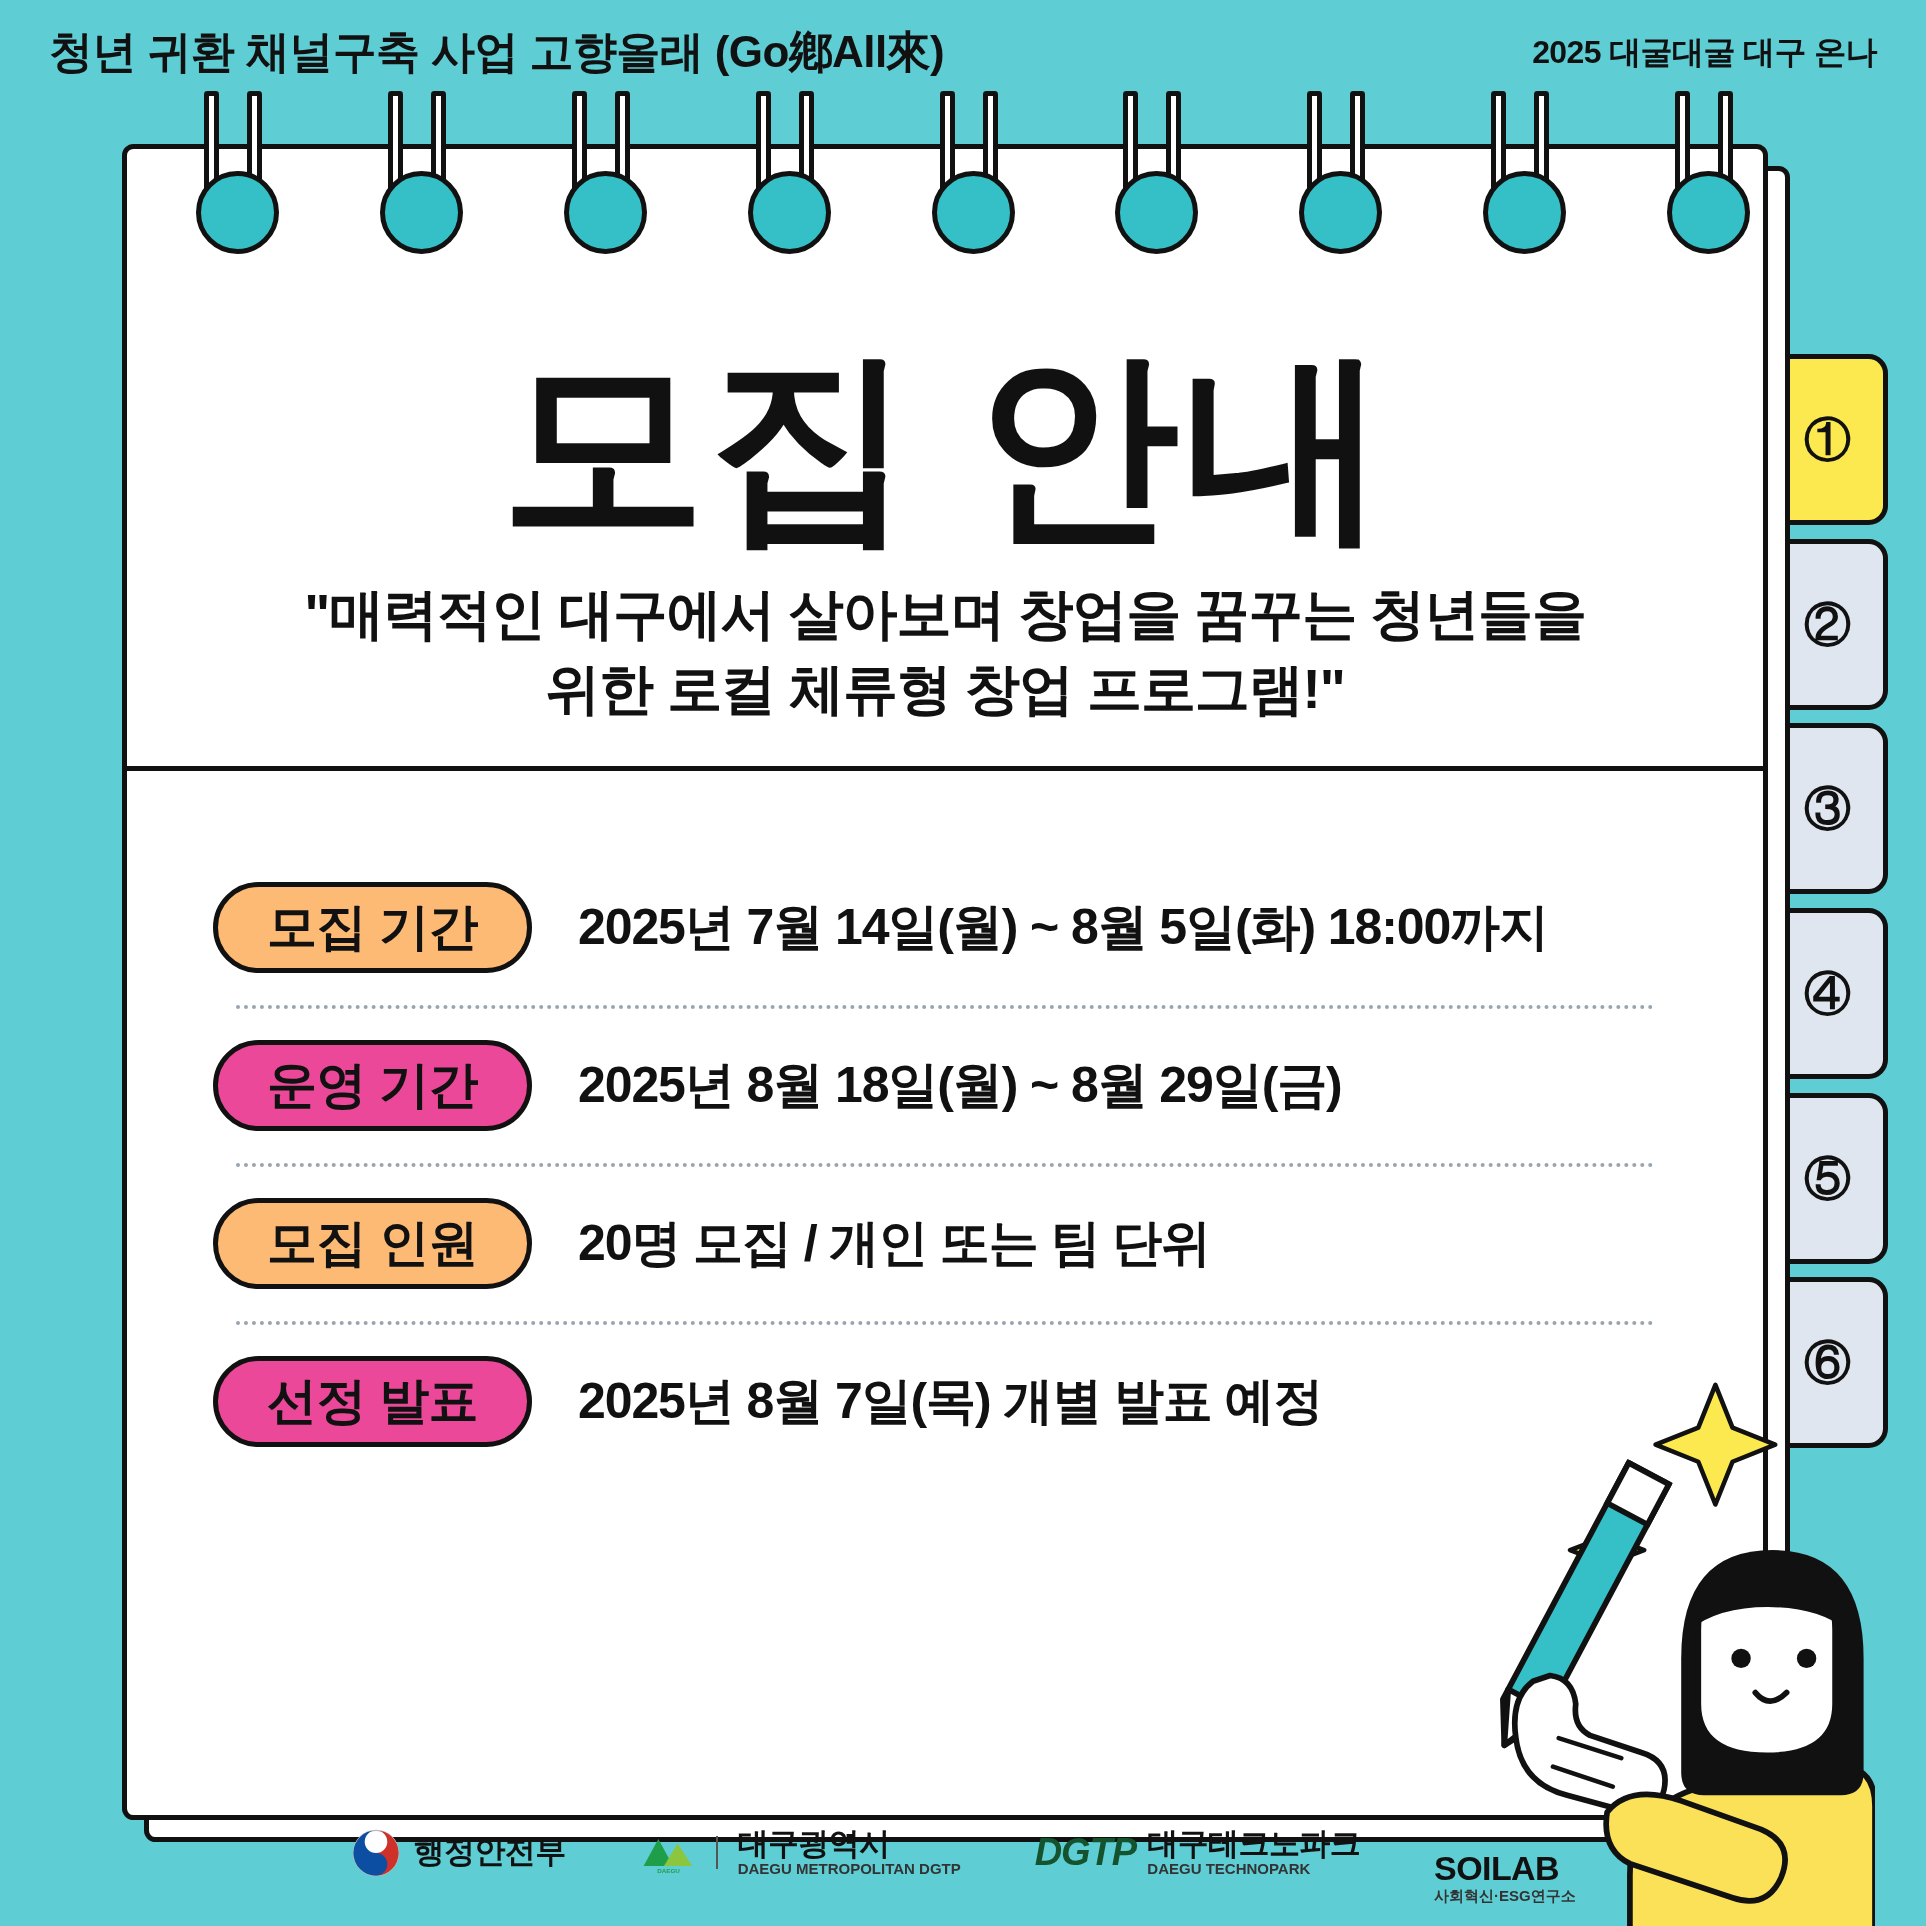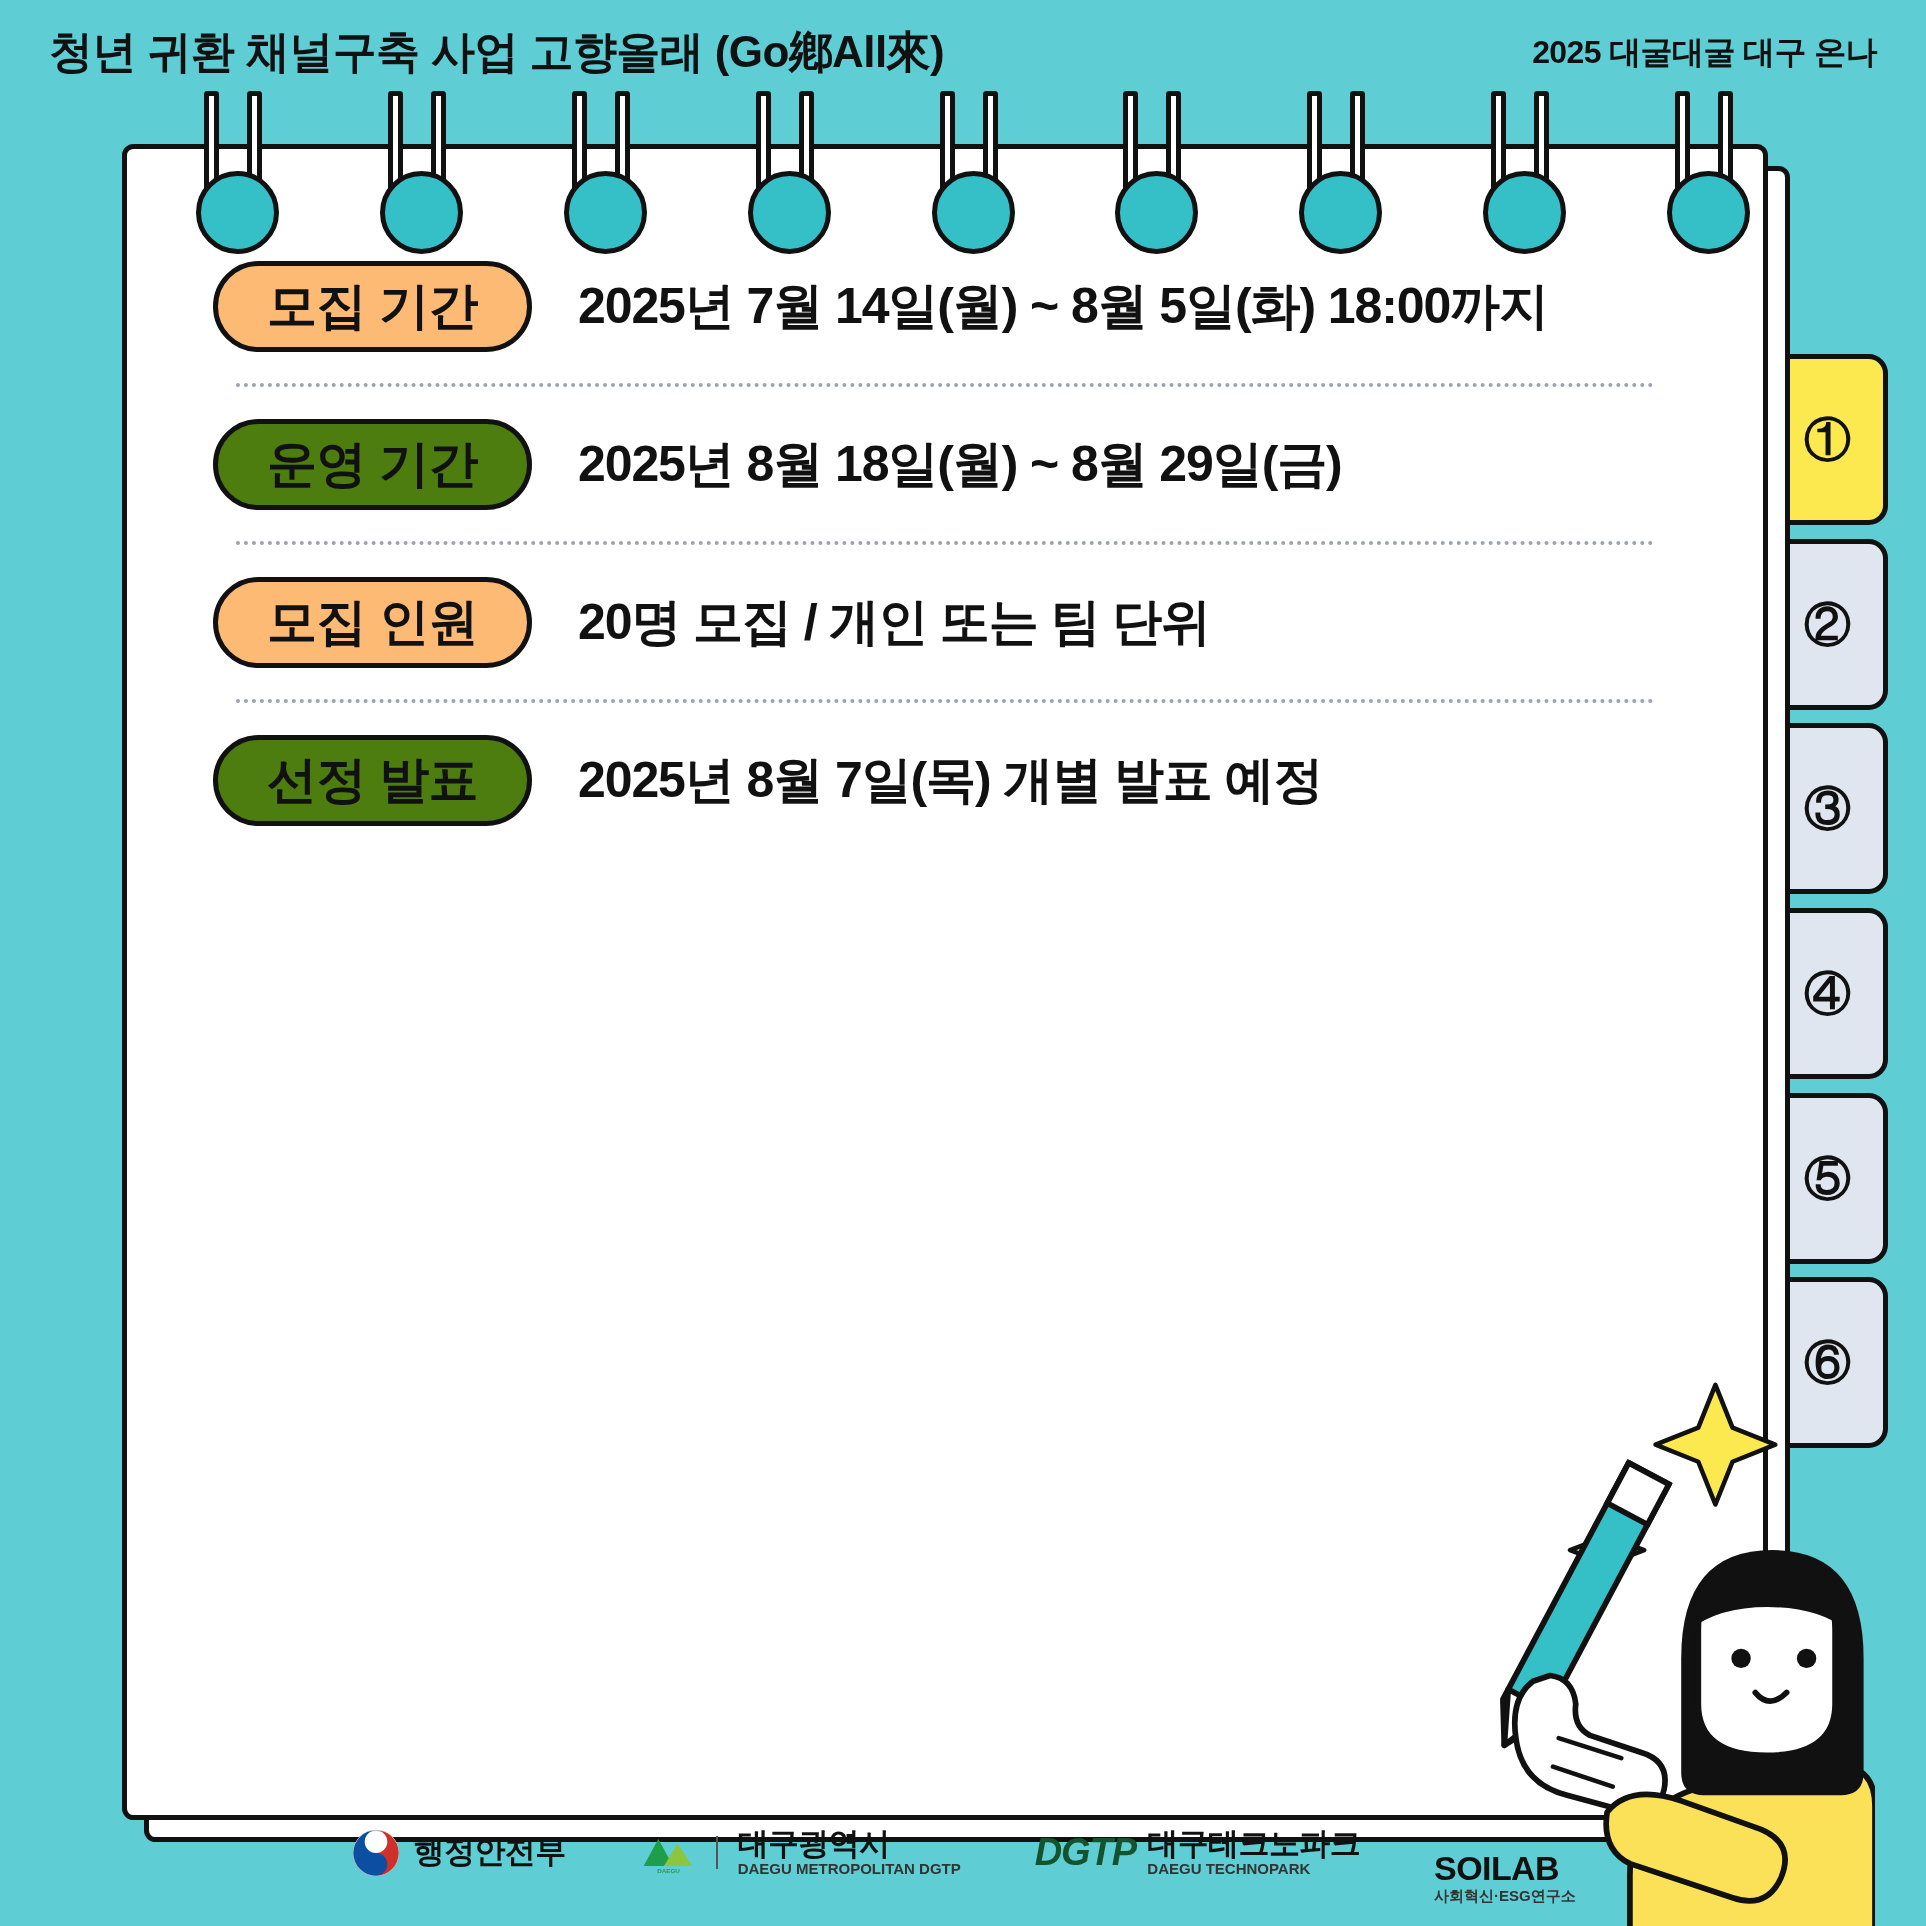--- a/index.html
+++ b/index.html
@@ -159,21 +159,21 @@
     border-radius: 51px;
     display: flex;
     align-items: center;
     justify-content: center;
     font-size: 50px;
     font-weight: bold;
     color: #111111;
     letter-spacing: -0.6px;
   }
   .pill.teal { background: #fdba74; }
-  .pill.yellow { background: #4d7c0f; }
+  .pill.yellow { background: #ec4899; }
   .info-text {
     margin-left: 46px;
     font-size: 50px;
     font-weight: bold;
     color: #111111;
     letter-spacing: -1.1px;
     white-space: nowrap;
   }
   .dotted {
     height: 0;
@@ -269,20 +269,27 @@
       </div>
     <div class="tab">
         <span>⑥</span>
       </div>
   </div>
 
   <div class="card-shadow"></div>
 
   <div class="card">
 
+    <div class="title-area">
+      <div class="main-title">모집 안내</div>
+      <div class="subtitle">
+        <div>"매력적인 대구에서 살아보며 창업을 꿈꾸는 청년들을</div>
+        <div>위한 로컬 체류형 창업 프로그램!"</div>
+      </div>
+    </div>
 
     <div class="info-list">
 
       <div class="info-row">
         <div class="pill teal">모집 기간</div>
         <div class="info-text">2025년 7월 14일(월) ~ 8월 5일(화) 18:00까지</div>
       </div>
       <div class="dotted"></div>
 
       <div class="info-row">

